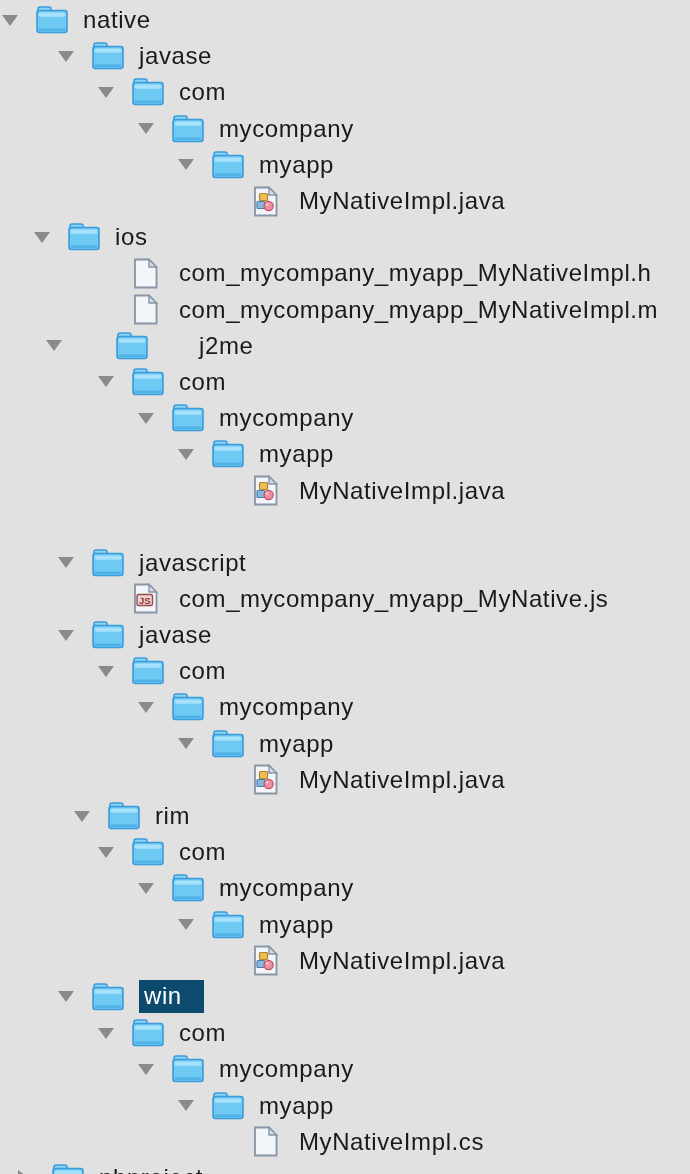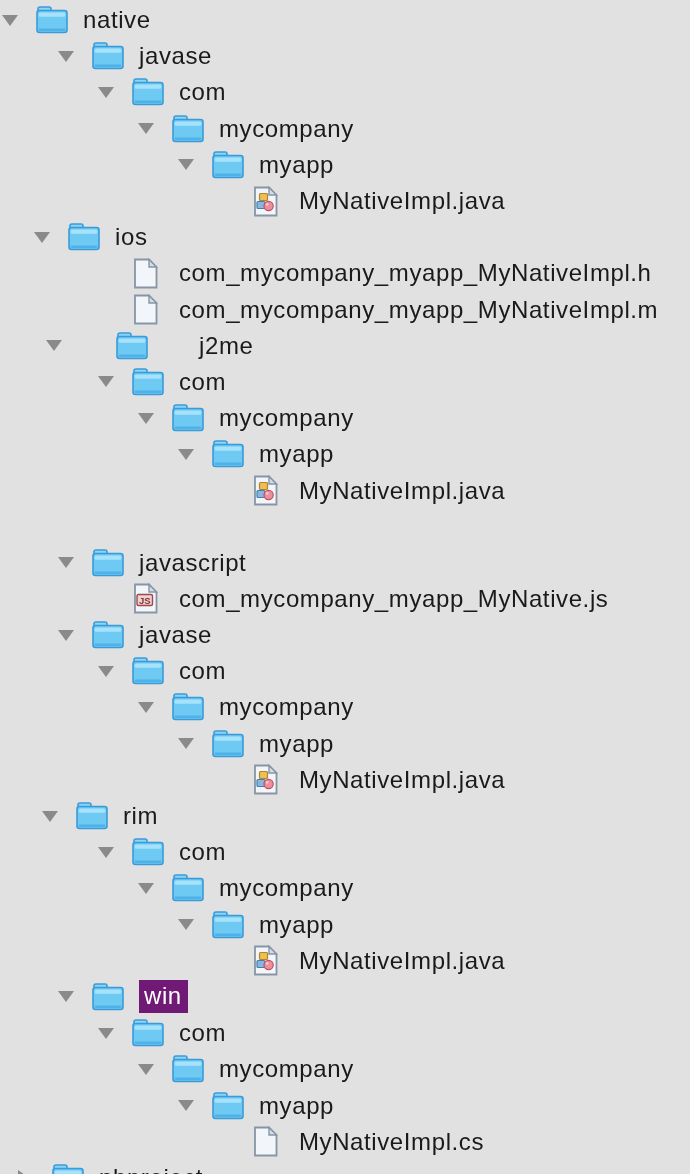--- a/index.html
+++ b/index.html
@@ -58,23 +58,23 @@
     align-items: center;
     justify-content: flex-start;
   }
   .label {
     font-size: 24px;
     letter-spacing: 0.6px;
     color: #1a1a1a;
     line-height: 30px;
   }
   .label.selected {
-    background: #701a75;
+    background: #0c4a6e;
     color: #ffffff;
-    padding: 1px 6px 2px 5px;
+    padding: 1px 22px 2px 5px;
   }
 </style>
 </head>
 <body>
 
 <div class="tree">
 
 <div class="row" style="padding-left: 0;">
       <span class="twisty">
         <span class="tri tri-down"></span>
@@ -406,21 +406,21 @@
           <path d="M17 1.5 V9 H24.5 Z" fill="#d3dde7" stroke="#8795a5" stroke-width="1.4"></path>
           <rect x="7.5" y="7.5" width="8" height="7" rx="1" fill="#eebe55" stroke="#b08428" stroke-width="1.2"></rect>
           <rect x="5" y="15.5" width="8" height="7" rx="1" fill="#86b7e0" stroke="#4a7dab" stroke-width="1.2"></rect>
           <circle cx="16.6" cy="20" r="4.6" fill="#ec8f9c" stroke="#c2505f" stroke-width="1.2"></circle>
           <circle cx="15.2" cy="18.4" r="1.3" fill="#f8c9d0"></circle>
         </svg>
 
       </span>
       <span class="label">MyNativeImpl.java</span>
     </div>
-    <div class="row" style="padding-left: 40px;">
+    <div class="row" style="padding-left: 72px;">
       <span class="twisty">
         <span class="tri tri-down"></span>
       </span>
       <span class="icon">
 
         <svg width="32" height="28" viewBox="0 0 32 28">
           <rect x="2" y="1" width="13" height="8" rx="2" fill="#8ad6f7" stroke="#3b9bd9" stroke-width="1.6"></rect>
           <rect x="1" y="4.5" width="30" height="22" rx="2.4" fill="#6ec9f3" stroke="#3b9bd9" stroke-width="1.6"></rect>
           <rect x="2.6" y="6.6" width="26.8" height="4.2" rx="1.6" fill="#a6e2fb"></rect>
           <rect x="2.6" y="22.4" width="26.8" height="2.6" rx="1.2" fill="#4fb2e6"></rect>

